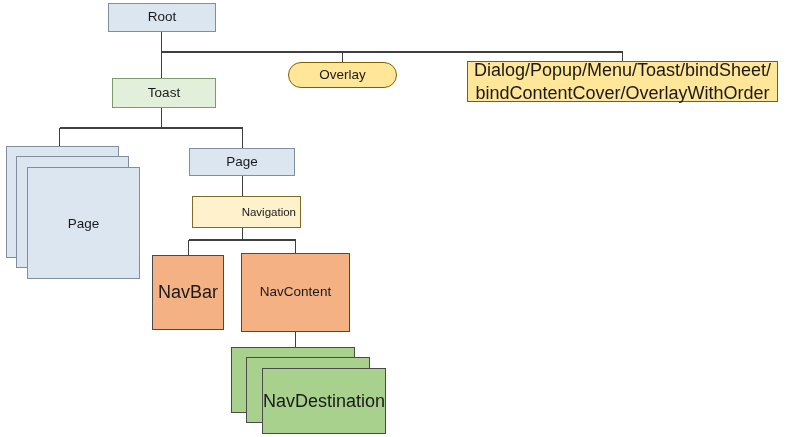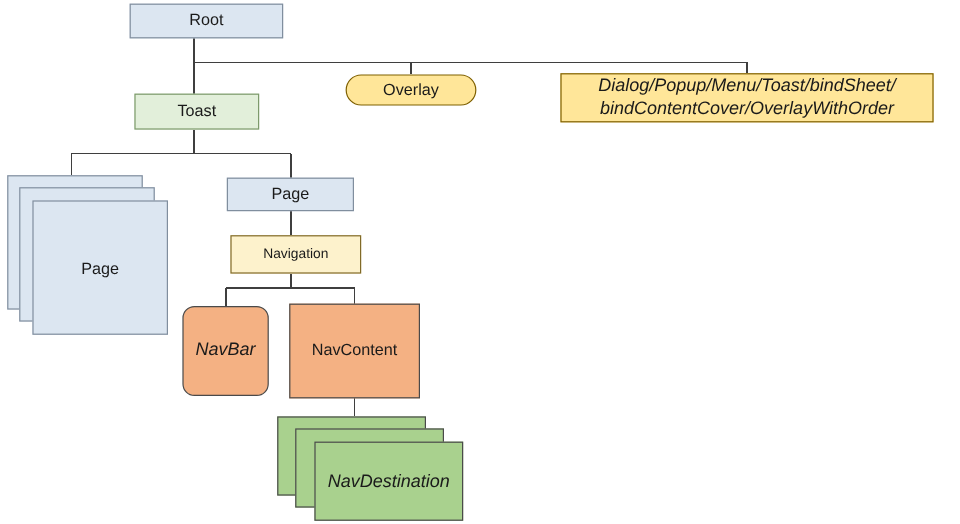--- a/index.html
+++ b/index.html
@@ -57,22 +57,22 @@
     box-sizing: border-box;
   }
   .stack .layer.front {
     display: flex;
     align-items: center;
     justify-content: center;
     text-align: center;
     color: #1a1a1a;
   }
   .fs-13 { font-size: 13.5px; }
-  .fs-12 { font-size: 15px; font-style: italic; }
-  .fs-11 { font-size: 11.5px; }
+  .fs-12 { font-size: 18px; }
+  .fs-11 { font-size: 11.5px; justify-content: flex-end; }
 </style>
 </head>
 <body>
 
 <div id="canvas">
 
   <svg id="edges" viewBox="0 0 800 437" width="800" height="437">
     <g stroke="#3f3f3f" stroke-width="1.4" fill="none" shape-rendering="crispEdges">
 
       <path d="M161.5,32 L161.5,52"></path>
@@ -96,21 +96,21 @@
 
       <path d="M242.5,228 L242.5,240"></path>
       <path d="M188.5,240 L295.5,240"></path>
       <path d="M188.5,240 L188.5,255"></path>
       <path d="M295.5,240 L295.5,253"></path>
 
       <path d="M295.5,332 L295.5,347"></path>
     </g>
   </svg>
 
-  <div class="node fill-blue fs-13" style="left:108px; top:3px; width:128px; height:29px;">
+  <div class="node fill-blue fs-13" style="left:108px; top:3px; width:108px; height:29px;">
     <span class="node-label">Root</span>
   </div>
 
   <div class="node fill-green fs-13" style="left:112px; top:78px; width:104px; height:30px;">
     <span class="node-label">Toast</span>
   </div>
 
   <div class="node fill-gold fs-13" style="left:288px; top:62px; width:109px; height:26px;border-radius:14px;">
     <span class="node-label">Overlay</span>
   </div>
@@ -129,21 +129,21 @@
   </div>
 
   <div class="node fill-blue fs-13" style="left:189px; top:148px; width:106px; height:28px;">
     <span class="node-label">Page</span>
   </div>
 
   <div class="node fill-cream fs-11" style="left:192px; top:196px; width:109px; height:32px;">
     <span class="node-label">Navigation</span>
   </div>
 
-  <div class="node fill-orange fs-12" style="left:152px; top:255px; width:72px; height:75px;border-radius:10px;">
+  <div class="node fill-orange fs-12" style="left:152px; top:255px; width:72px; height:75px;">
     <span class="node-label">NavBar</span>
   </div>
 
   <div class="node fill-orange fs-13" style="left:241px; top:253px; width:109px; height:79px;justify-content:center;">
     <span class="node-label">NavContent</span>
   </div>
 
   <div class="stack" style="left:231px; top:347px; width:155px; height:87px;padding-left:22px;">
     <div class="layer fill-mgreen" style="left:0px;  top:0px;  width:124px; height:66px;"></div>
     <div class="layer fill-mgreen" style="left:15px; top:10px; width:124px; height:66px;"></div>

